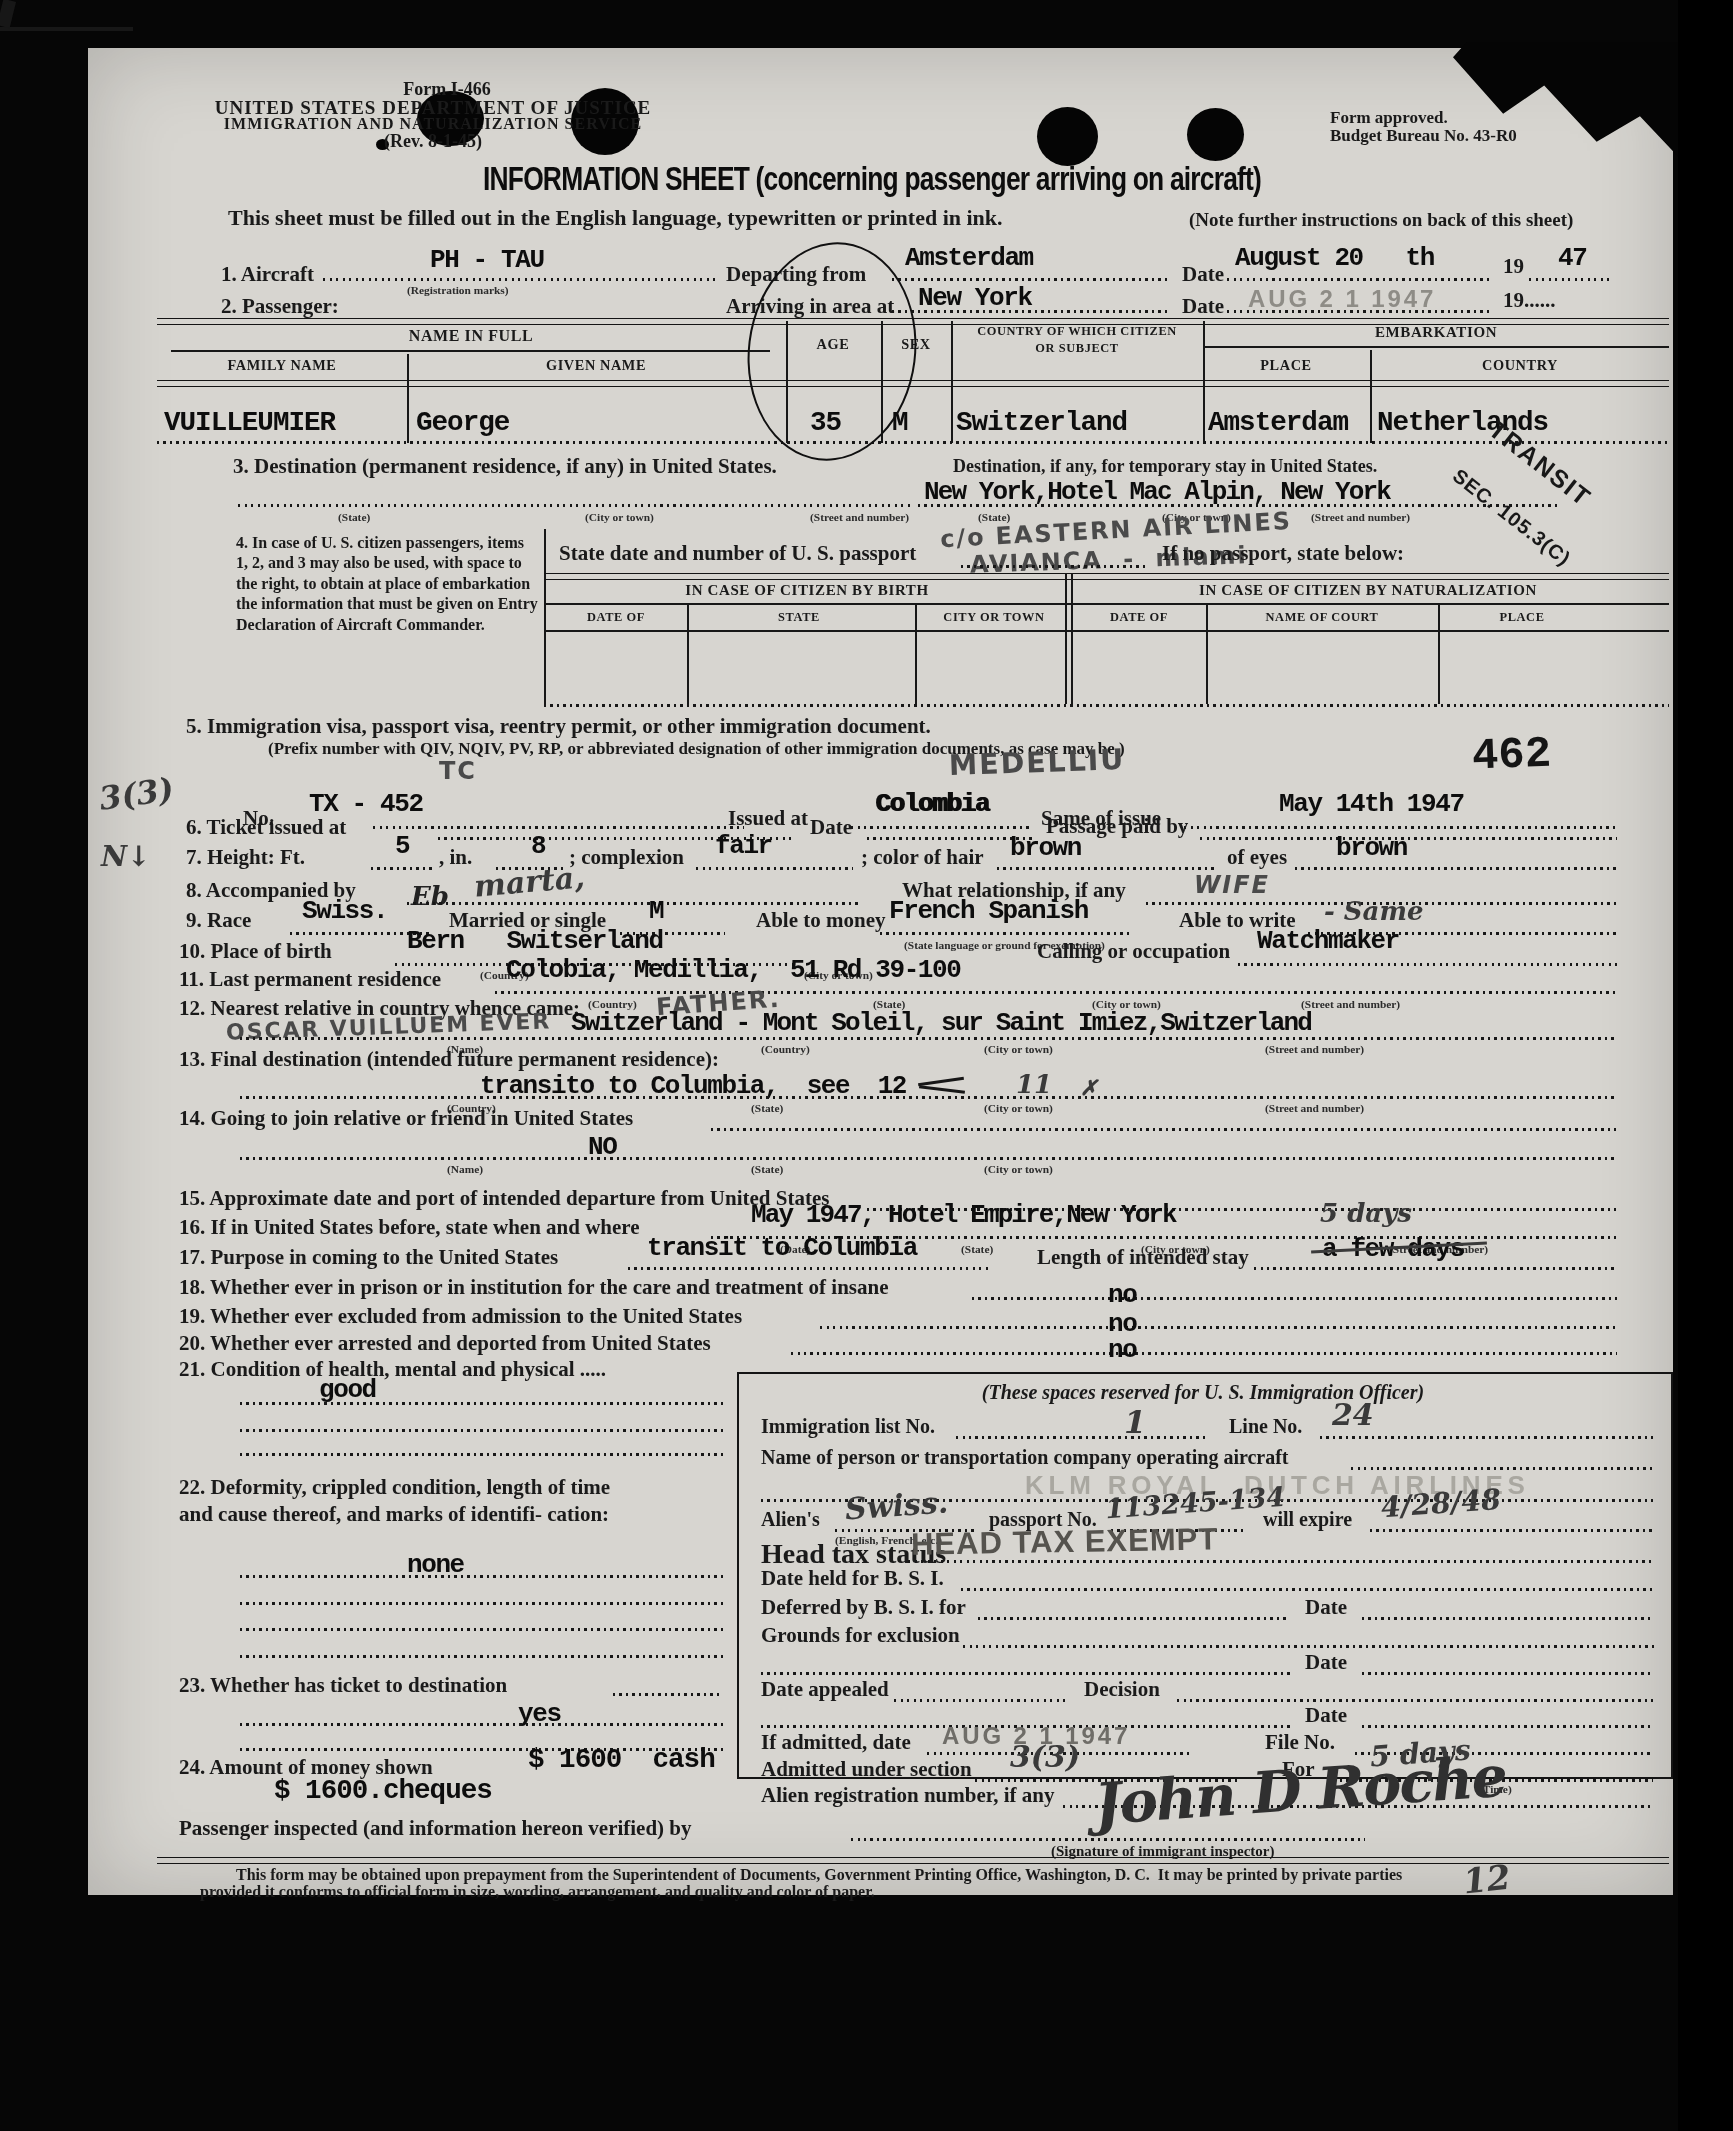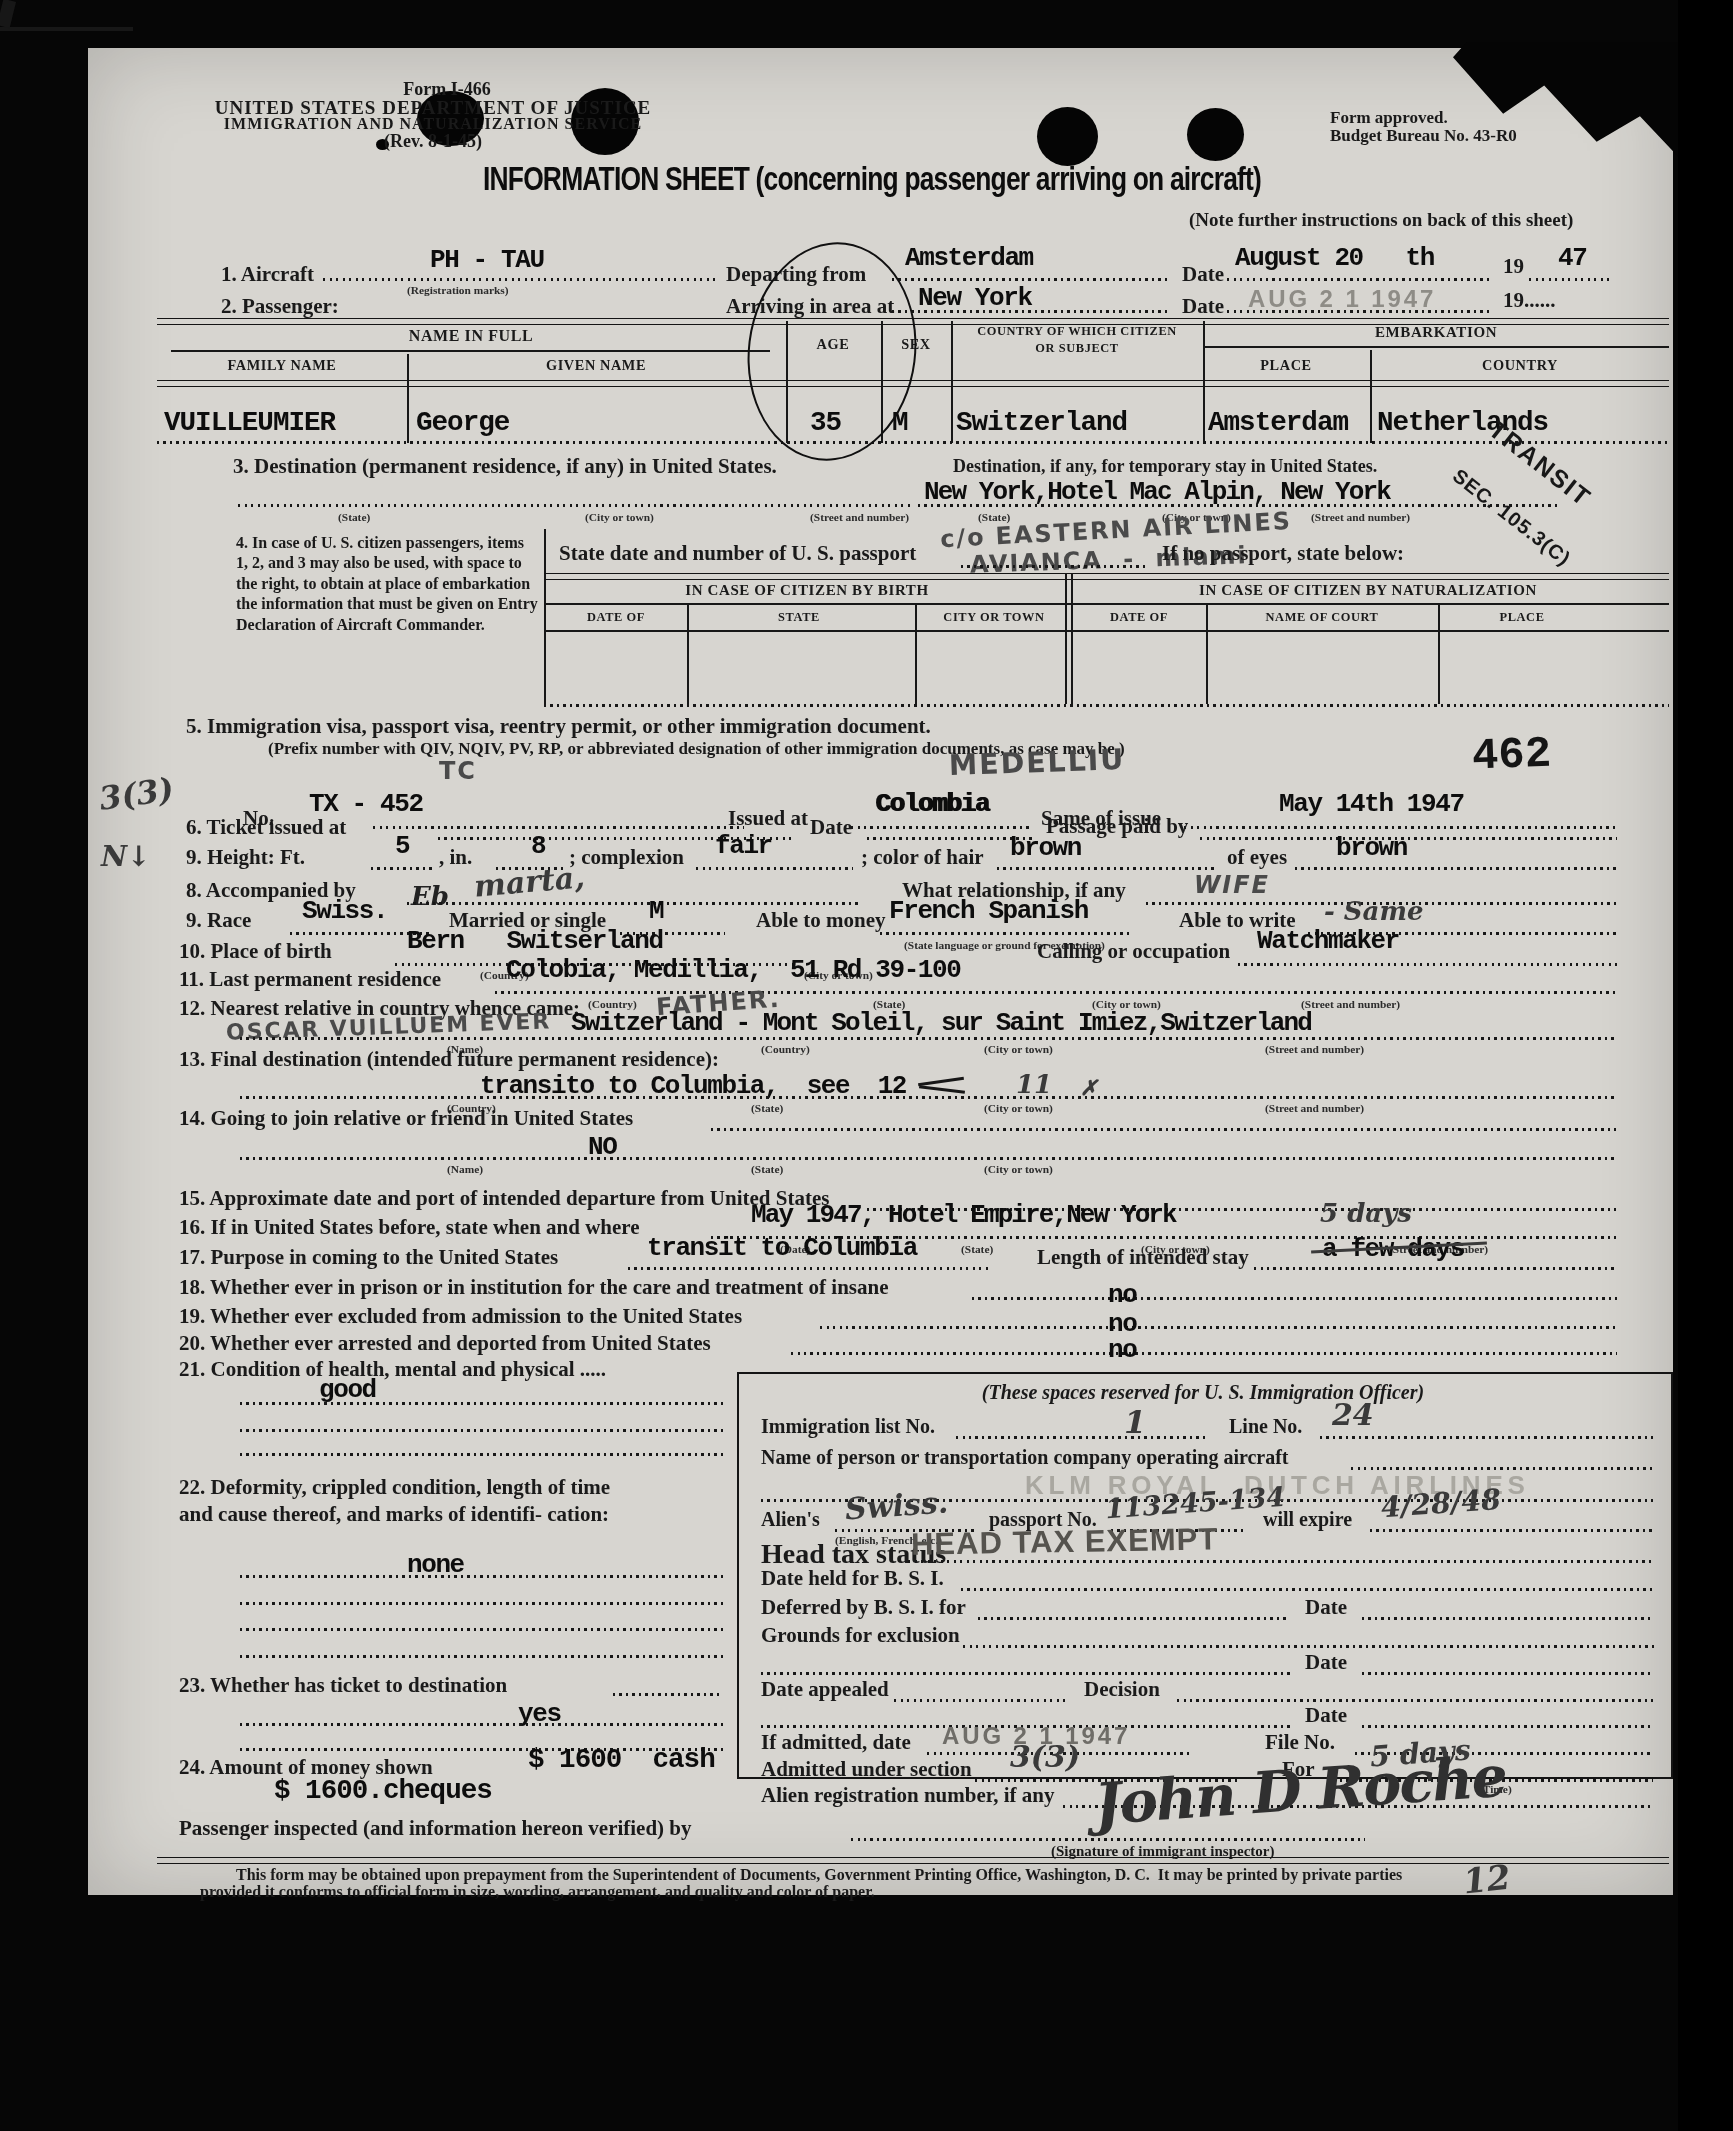--- a/index.html
+++ b/index.html
@@ -41,20 +41,21 @@
   <div class="ln" style="left:300px;top:86px;width:133px;height:3.8px"></div>
   <div class="blob" style="left:376px;top:139px;width:13.3px;height:11.4px"></div>
 
   <div class="el lbs ctr" style="left:447px;top:80px">Form I-466</div>
   <div class="el ctr" style="left:433px;top:97px;font:700 19px 'Liberation Serif',serif;letter-spacing:1px">UNITED STATES DEPARTMENT OF JUSTICE</div>
   <div class="el ctr" style="left:433px;top:115px;font:700 16px 'Liberation Serif',serif;letter-spacing:1px">IMMIGRATION AND NATURALIZATION SERVICE</div>
   <div class="el lbs ctr" style="left:433px;top:132px">(Rev. 8-1-45)</div>
   <div class="el" style="left:1330px;top:108px;font:700 17px 'Liberation Serif',serif">Form approved.</div>
   <div class="el" style="left:1330px;top:126px;font:700 17px 'Liberation Serif',serif">Budget Bureau No. 43-R0</div>
   <div class="el" style="left:483px;top:160px;font:900 33px 'Liberation Sans',sans-serif;letter-spacing:-1px;transform:scaleX(.8);transform-origin:left;color:#0d0d0d">INFORMATION SHEET (concerning passenger arriving on aircraft)</div>
+  <div class="el" style="left:228px;top:205px;font:700 22px 'Liberation Serif',serif">This sheet must be filled out in the English language, typewritten or printed in ink.</div>
   <div class="el" style="left:1189px;top:209px;font:700 19px 'Liberation Serif',serif">(Note further instructions on back of this sheet)</div>
 
   <div class="el lb" style="left:221px;top:263px">1. Aircraft</div>
   <div class="el tw" style="left:430px;top:247px">PH - TAU</div>
   <div class="el dl" style="left:323px;top:278px;width:395px"></div>
   <div class="el sm" style="left:407px;top:285px">(Registration marks)</div>
   <div class="el lb" style="left:726px;top:263px">Departing from</div>
   <div class="el tw" style="left:905px;top:245px">Amsterdam</div>
   <div class="el dl" style="left:892px;top:278px;width:278px"></div>
   <div class="el lb" style="left:1182px;top:263px">Date</div>
@@ -162,21 +163,21 @@
   <div class="el tw" style="left:1279px;top:791px">May 14th 1947</div>
   <div class="el dl" style="left:1184px;top:826px;width:433px"></div>
 
   <div class="el lb" style="left:186px;top:816px">6. Ticket issued at</div>
   <div class="el dl" style="left:438px;top:837px;width:357px"></div>
   <div class="el lb" style="left:810px;top:816px">Date</div>
   <div class="el dl" style="left:867px;top:837px;width:166px"></div>
   <div class="el lb" style="left:1046px;top:815px">Passage paid by</div>
   <div class="el dl" style="left:1200px;top:837px;width:417px"></div>
 
-  <div class="el lb" style="left:186px;top:846px">9. Height: Ft.</div>
+  <div class="el lb" style="left:186px;top:846px">7. Height: Ft.</div>
   <div class="el tw" style="left:395px;top:833px">5</div>
   <div class="el dl" style="left:371px;top:867px;width:65px"></div>
   <div class="el lb" style="left:439px;top:846px">, in.</div>
   <div class="el tw" style="left:531px;top:833px">8</div>
   <div class="el dl" style="left:496px;top:867px;width:67px"></div>
   <div class="el lb" style="left:569px;top:846px">; complexion</div>
   <div class="el tw" style="left:715px;top:833px">fair</div>
   <div class="el dl" style="left:696px;top:867px;width:157px"></div>
   <div class="el lb" style="left:861px;top:846px">; color of hair</div>
   <div class="el tw" style="left:1010px;top:835px">brown</div>

